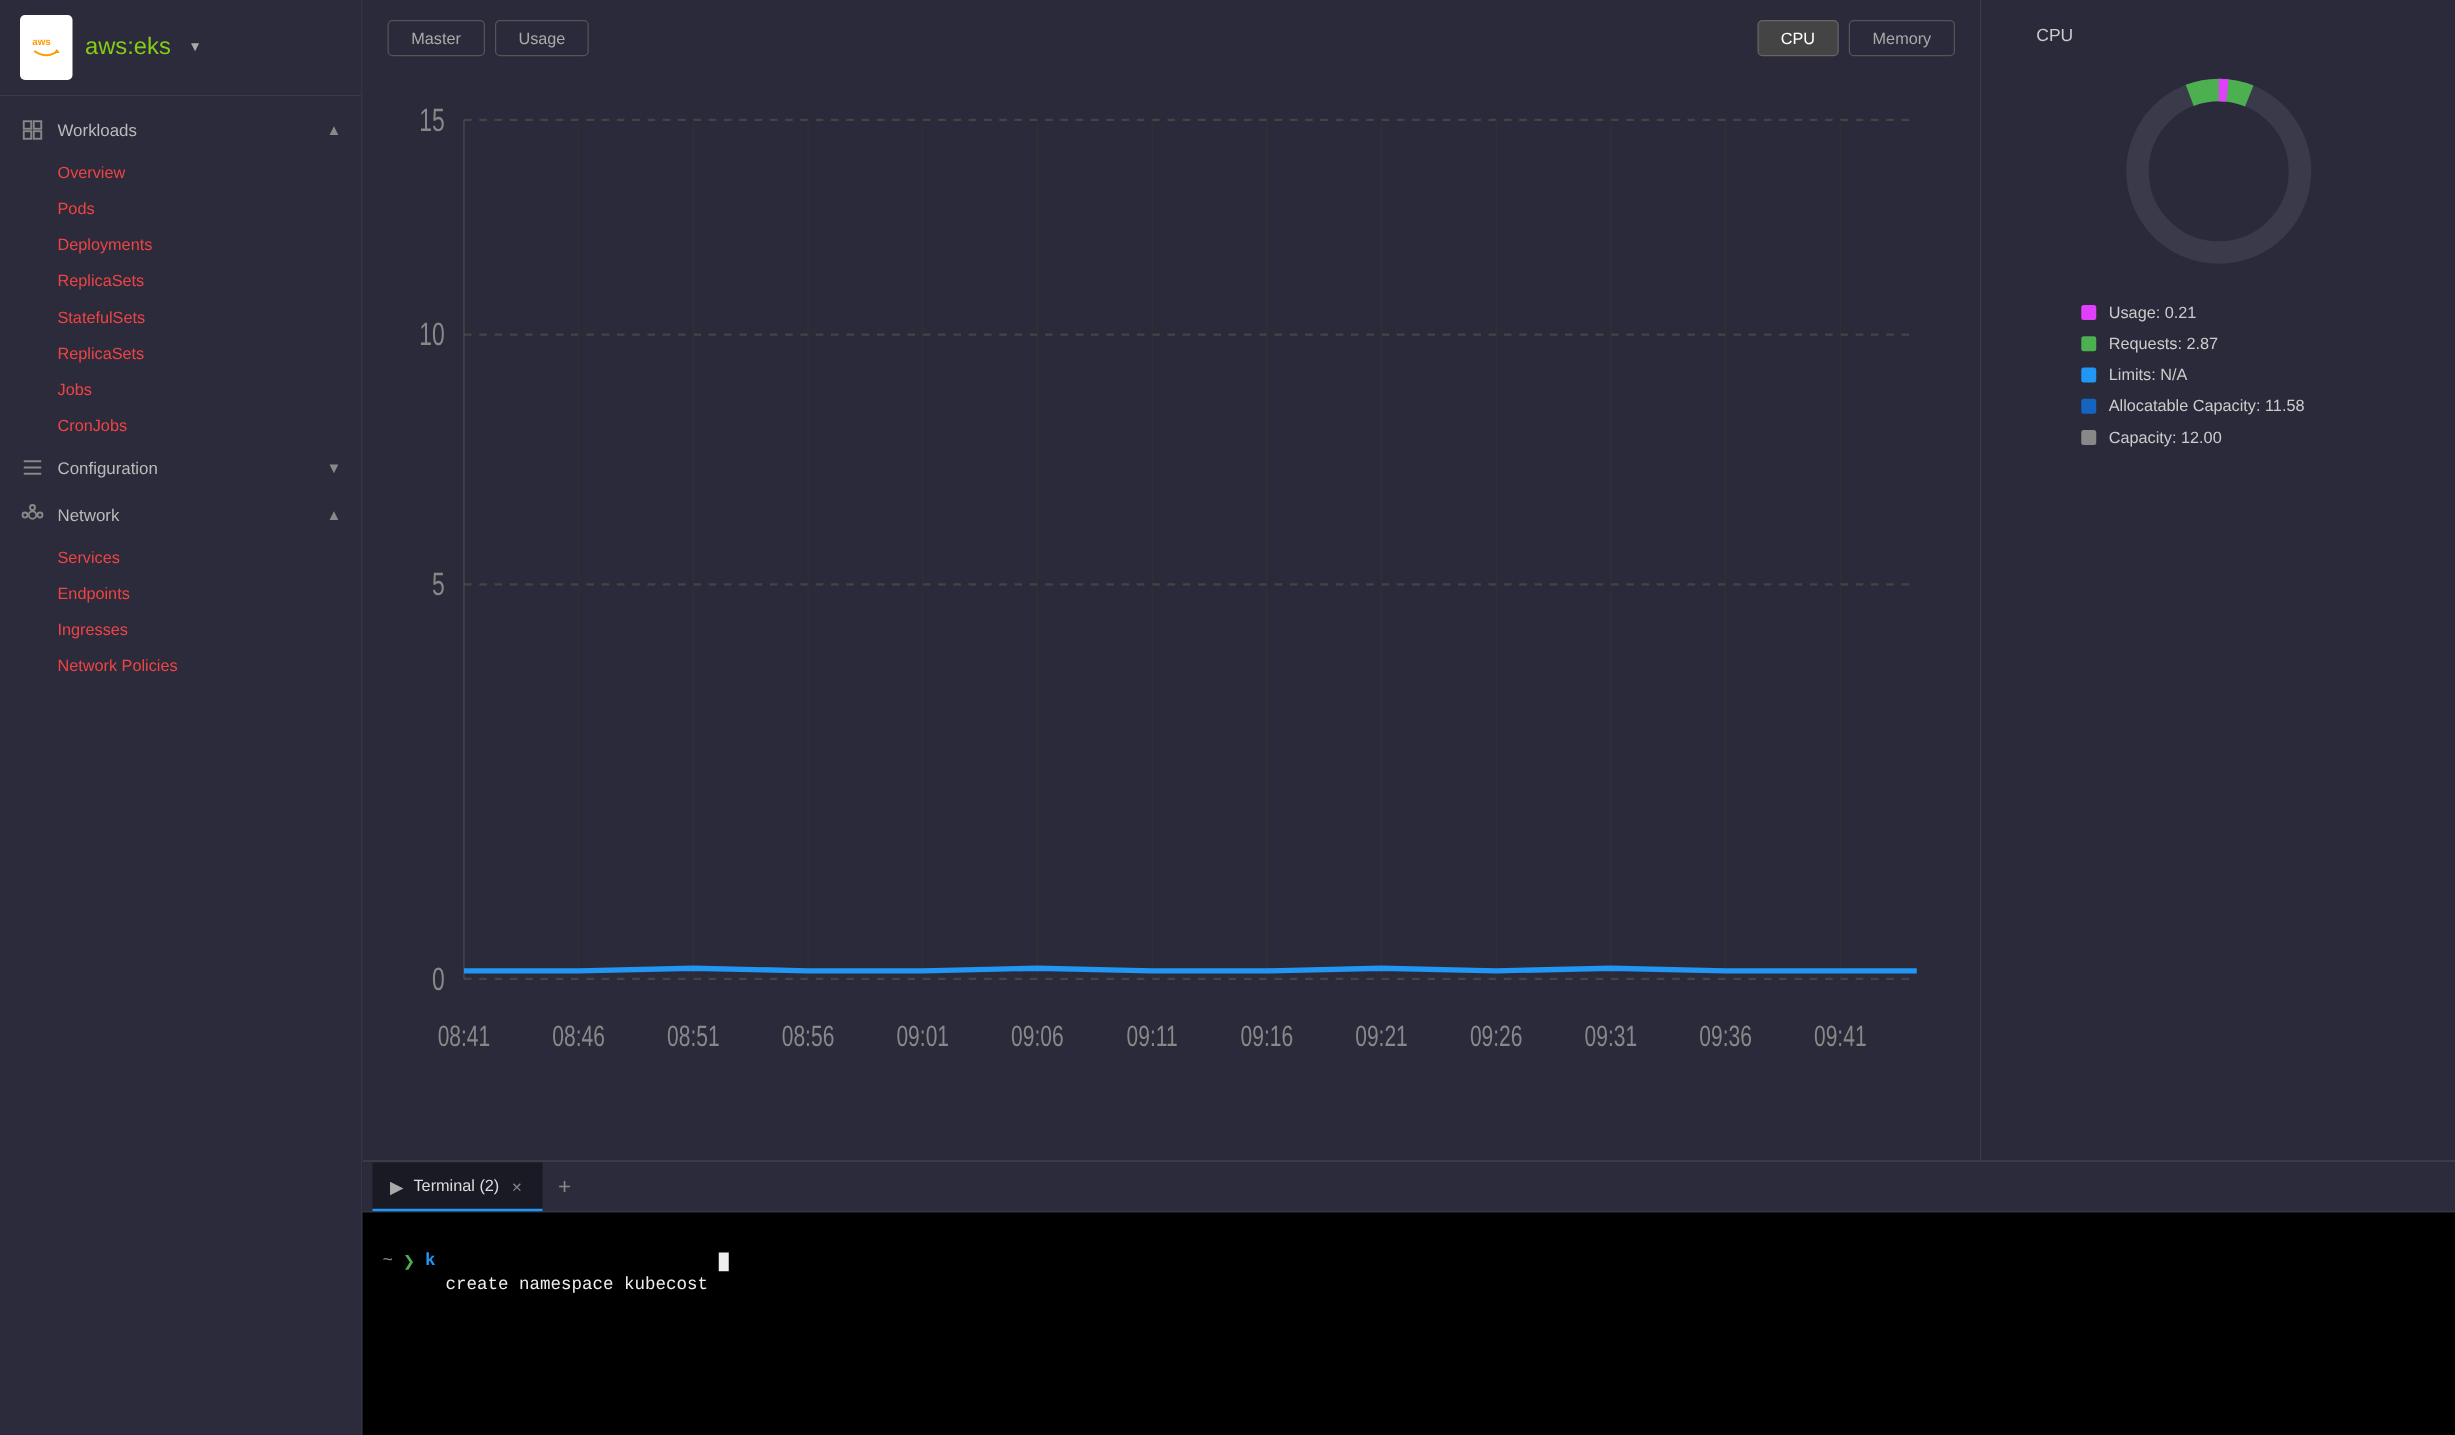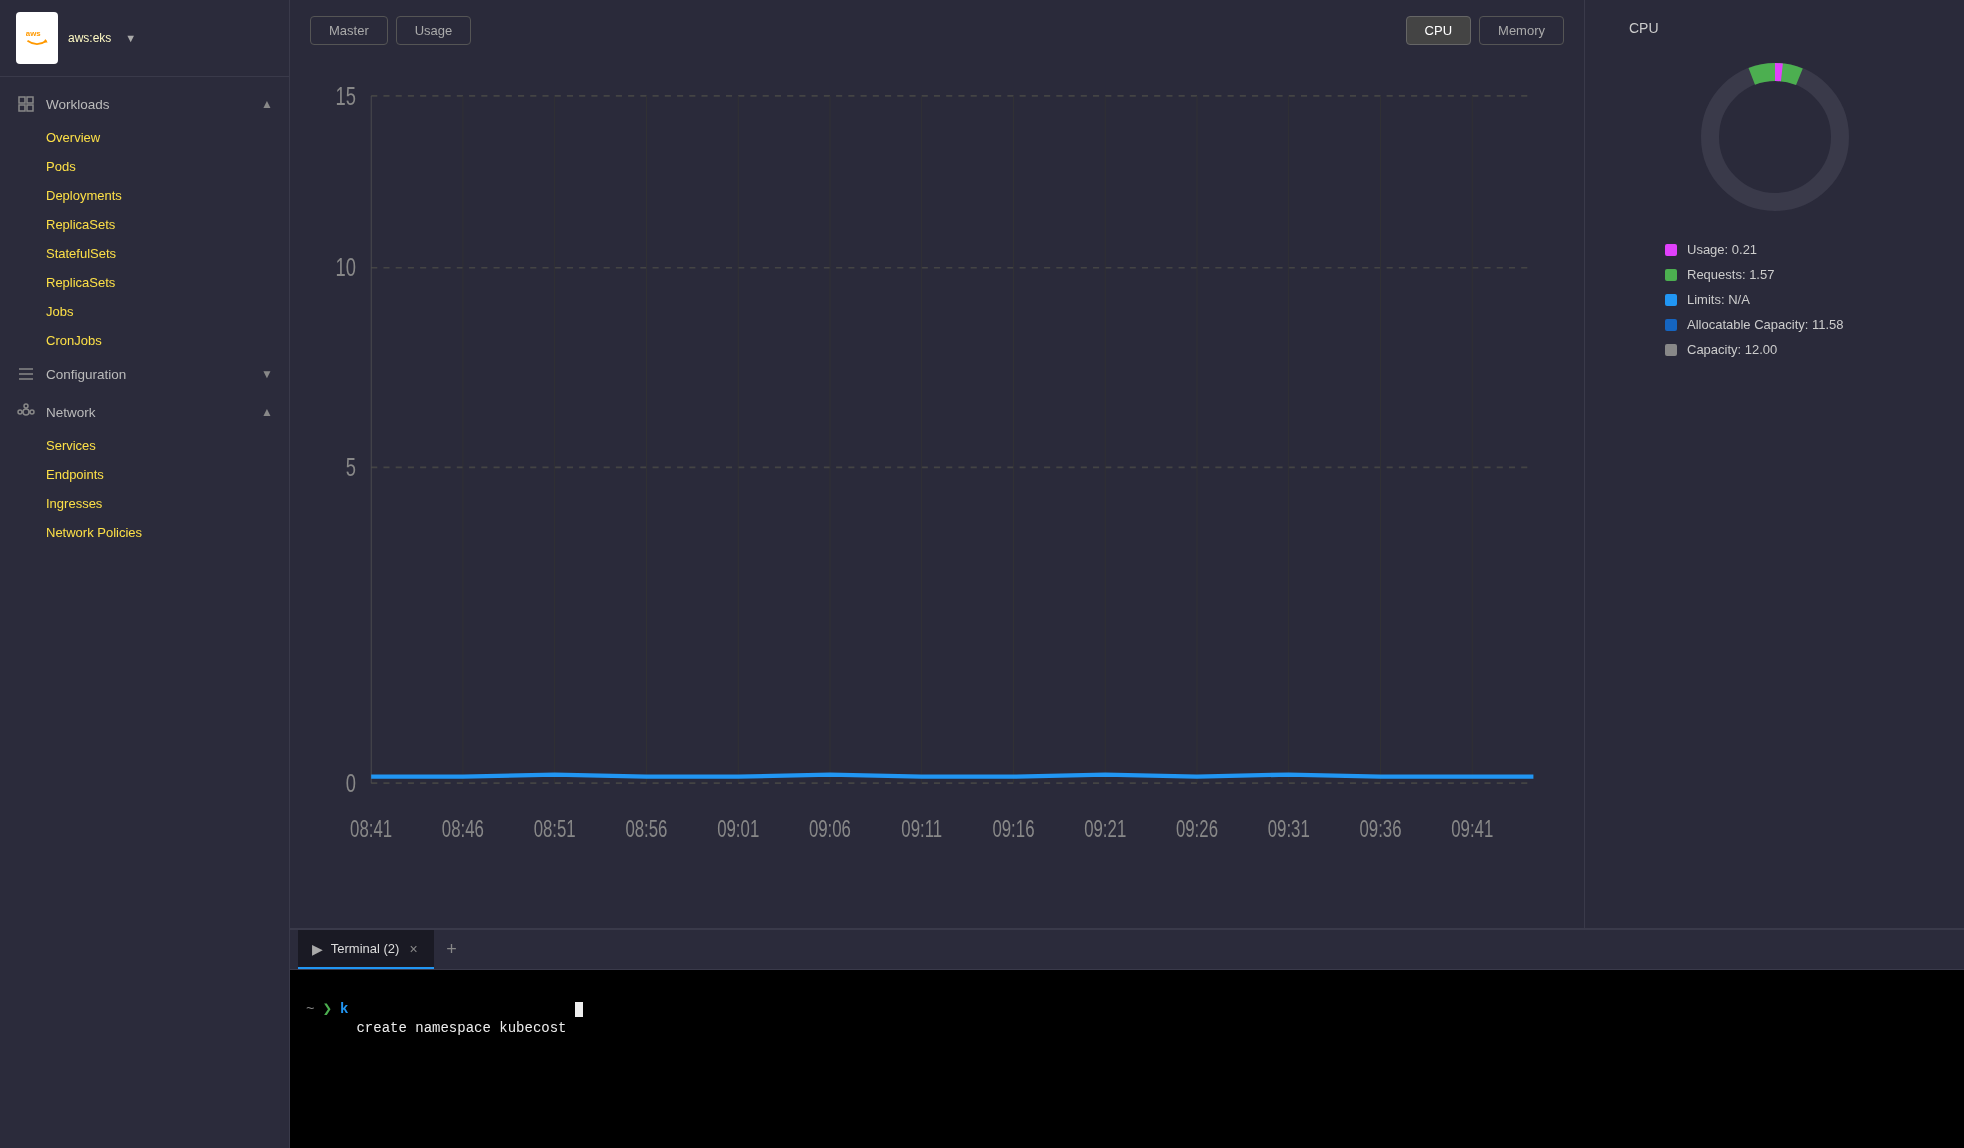--- a/index.html
+++ b/index.html
@@ -41,22 +41,22 @@
       display: flex;
       align-items: center;
       justify-content: center;
       font-size: 10px;
       font-weight: bold;
       color: #f90;
       flex-shrink: 0;
     }
 
     .sidebar-header-title {
-      color: #fef9c3;
-      font-size: 12px;
+      color: #84cc16;
+      font-size: 19px;
       font-weight: 500;
     }
 
     .sidebar-header-chevron {
       margin-left: 4px;
       color: #aaa;
       font-size: 11px;
     }
 
     .sidebar-nav {
@@ -98,21 +98,21 @@
       margin-left: auto;
       font-size: 12px;
       color: #888;
     }
 
     .nav-sub-item {
       display: flex;
       align-items: center;
       padding: 7px 16px 7px 46px;
       cursor: pointer;
-      color: #fde047;
+      color: #ef4444;
       font-size: 13px;
     }
 
     
     .main {
       flex: 1;
       display: flex;
       flex-direction: column;
       overflow: hidden;
     }
@@ -507,21 +507,21 @@
         </svg>
       </div>
 
       <div class="legend">
         <div class="legend-item">
           <div class="legend-dot" style="background:#e040fb;"></div>
           <span>Usage: 0.21</span>
         </div>
         <div class="legend-item">
           <div class="legend-dot" style="background:#4caf50;"></div>
-          <span>Requests: 1.57</span>
+          <span>Requests: 2.87</span>
         </div>
         <div class="legend-item">
           <div class="legend-dot" style="background:#2196f3;"></div>
           <span>Limits: N/A</span>
         </div>
         <div class="legend-item">
           <div class="legend-dot" style="background:#1565c0;"></div>
           <span>Allocatable Capacity: 11.58</span>
         </div>
         <div class="legend-item">

